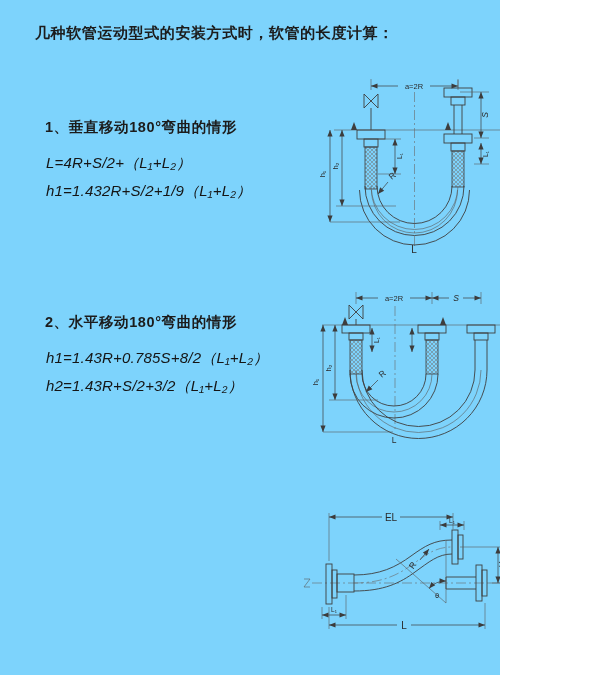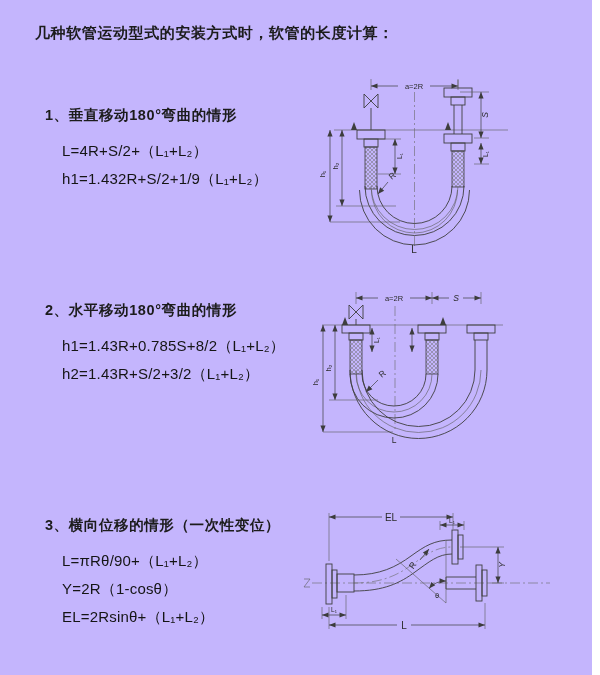--- a/index.html
+++ b/index.html
@@ -1,26 +1,26 @@
 <!DOCTYPE html>
 <html><head>
 <meta charset="utf-8">
 <style>
   html,body { margin:0; padding:0; background:#ffffff; }
   .page {
-    position:relative; width:592px; height:675px; background:#c4b5fd;
+    position:relative; width:500px; height:675px; background:#7dd3fc;
     font-family:"Liberation Sans","DejaVu Sans",sans-serif; color:#1c1c1c; overflow:hidden;
   }
   .title {
     position:absolute; left:35px; top:24px; font-size:15px; font-weight:600;
     letter-spacing:0.6px; white-space:nowrap;
   }
   .section { position:absolute; left:45px; }
-  .sec-heading { font-size:14.5px; font-weight:600; letter-spacing:0.6px; margin-bottom:12px; white-space:nowrap; }
-  .formula { font-size:15px; margin-left:17px; height:28px; line-height:28px; letter-spacing:0.2px; white-space:nowrap; color:#151515; }
+  .sec-heading { font-size:14.5px; font-weight:600; letter-spacing:0.6px; margin-bottom:12px; white-space:nowrap;margin-top:12px; }
+  .formula { font-size:15px; margin-left:1px; height:28px; line-height:28px; letter-spacing:0.2px; white-space:nowrap; color:#151515;font-style:italic; }
   .diagram { position:absolute; }
   .diagram text { font-family:"Liberation Sans","DejaVu Sans",sans-serif; fill:#2a2a2a; }
   .t6 { font-size:6.5px; }
   .t7 { font-size:7.5px; }
   .t8 { font-size:8.5px; }
   .t8i { font-size:8.5px; font-style:italic; }
   .t9 { font-size:10px; }
   .ln  { fill:none; stroke:#3e3e3e; stroke-width:0.9; }
   .thin{ fill:none; stroke:#5a5a5a; stroke-width:0.6; }
   .dim { fill:none; stroke:#3e3e3e; stroke-width:0.7; }
@@ -209,26 +209,20 @@
       <line class="thin" x1="25" y1="150" x2="95" y2="150"></line>
       <text class="t7" transform="rotate(-90 20 100)" x="20" y="100" text-anchor="middle">h₁</text>
       <line class="dim" x1="37" y1="43" x2="37" y2="118" marker-start="url(#arr)" marker-end="url(#arr)"></line>
       <line class="thin" x1="31" y1="118" x2="80" y2="118"></line>
       <text class="t7" transform="rotate(-90 33 86)" x="33" y="86" text-anchor="middle">h₂</text>
     </g>
 
     <text class="t8" x="96" y="161" text-anchor="middle">L</text>
   </svg>
 
-  <div class="section" style="top:516px">
-    <div class="sec-heading">3、横向位移的情形（一次性变位）</div>
-    <div class="formula">L=πRθ/90+（L₁+L₂）</div>
-    <div class="formula">Y=2R（1-cosθ）</div>
-    <div class="formula">EL=2Rsinθ+（L₁+L₂）</div>
-  </div>
 
   <svg class="diagram" style="left:298px;top:503px" width="300" height="150" viewBox="0 0 300 150">
 
     <g>
       <line class="thin" x1="31" y1="10" x2="31" y2="58"></line>
       <line class="thin" x1="155" y1="10" x2="155" y2="26"></line>
       <line class="dim" x1="31" y1="14" x2="84" y2="14" marker-start="url(#arr)"></line>
       <line class="dim" x1="102" y1="14" x2="155" y2="14" marker-end="url(#arr)"></line>
       <text class="t9" x="93" y="17.5" text-anchor="middle">EL</text>
     </g>

